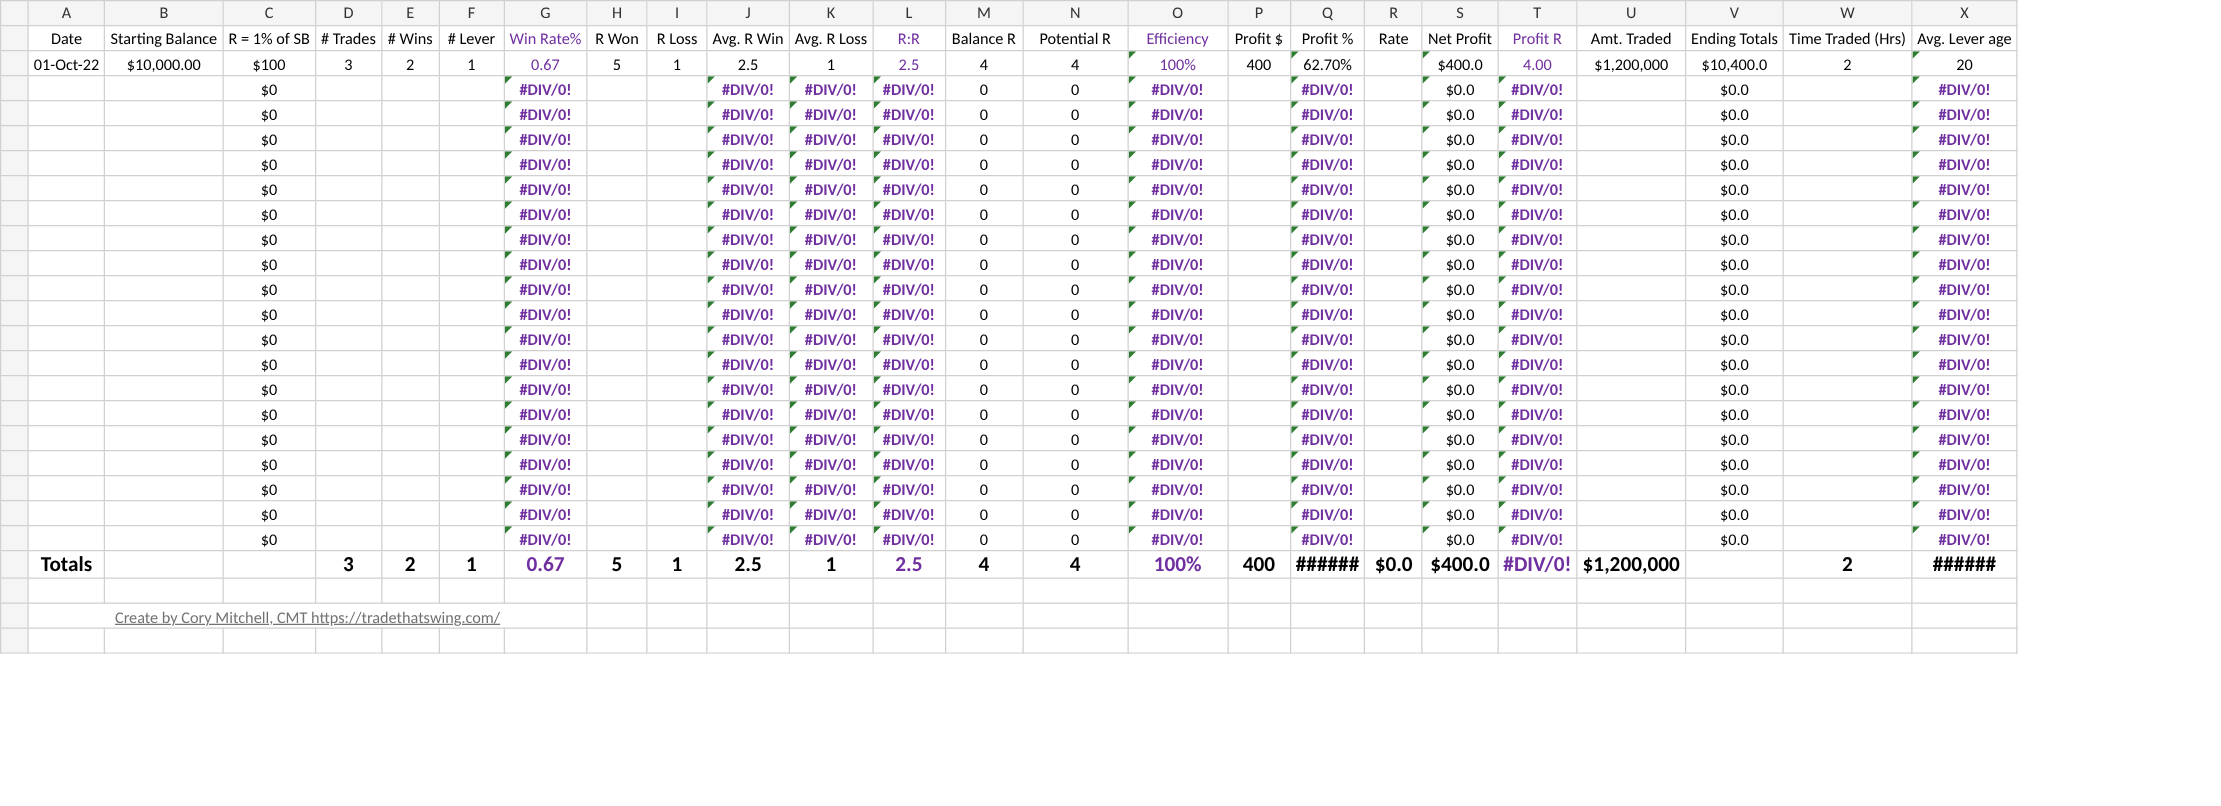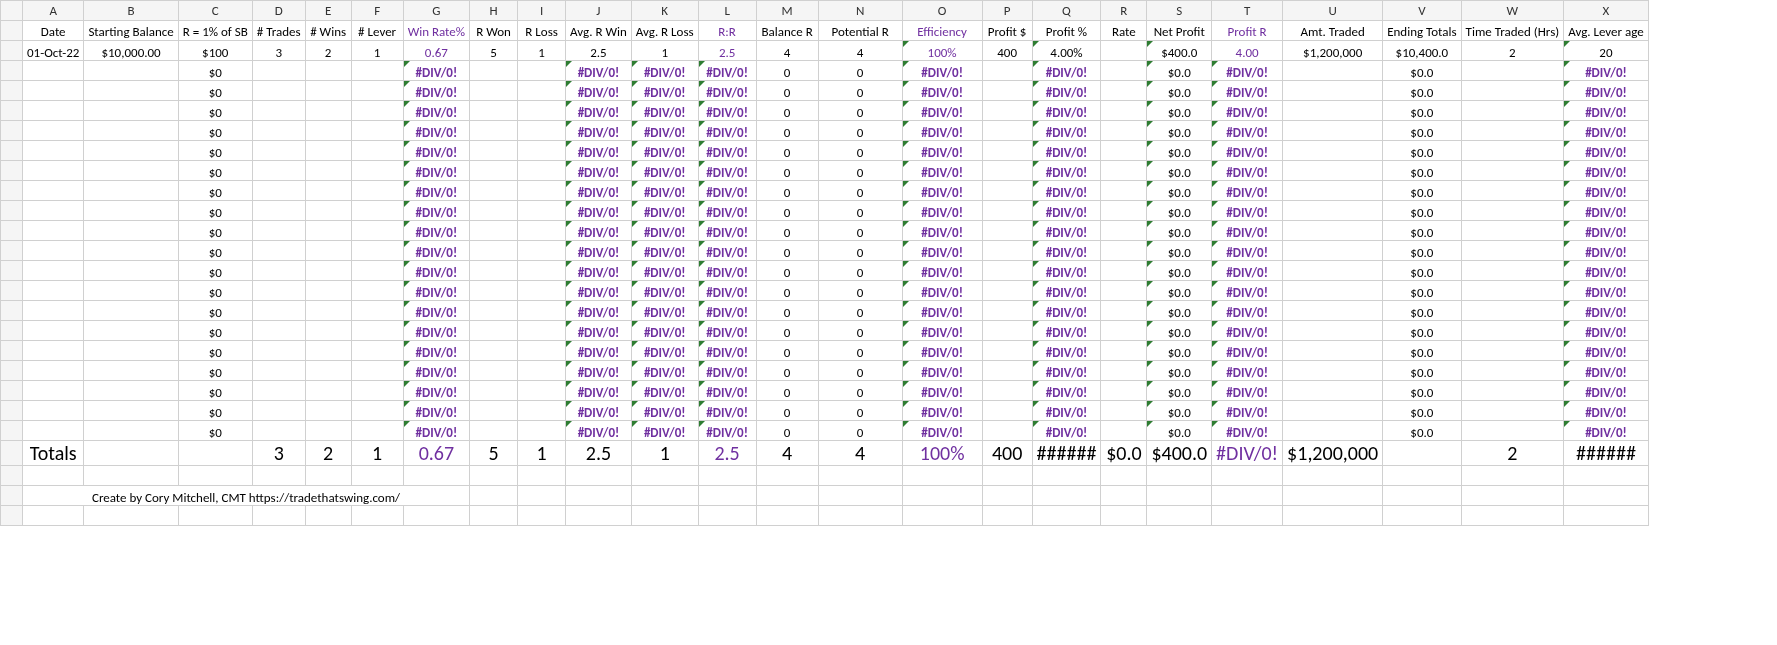--- a/index.html
+++ b/index.html
@@ -47,22 +47,22 @@
   .err::before, .warn::before {
     content: "";
     position: absolute;
     top: 0; left: 0;
     border-top: 6px solid #2e7d32;
     border-right: 6px solid transparent;
   }
   .warn { position: relative; }
   .left { text-align: left; }
   .right { text-align: right; }
-  .totals td { font-weight: normal; font-size: 20px; }
-  .link { color: #000000; font-size: 13px; }
+  .totals td { font-weight: bold; font-size: 17px; }
+  .link { color: #737373; text-decoration: underline; font-size: 13px; }
   .c-A{width:60px}.c-B{width:74px}.c-C{width:58px}.c-D{width:50px}.c-E{width:46px}.c-F{width:52px}
   .c-G{width:60px}.c-H{width:48px}.c-I{width:48px}.c-J{width:58px}.c-K{width:58px}.c-L{width:58px}
   .c-M{width:62px}.c-N{width:84px}.c-O{width:80px}.c-P{width:50px}.c-Q{width:58px}.c-R{width:46px}
   .c-S{width:58px}.c-T{width:62px}.c-U{width:84px}.c-V{width:78px}.c-W{width:58px}.c-X{width:58px}
 </style>
 </head>
 <body>
 
 <table class="sheet">
   <colgroup id="cg">
@@ -160,21 +160,21 @@
         <td class="purple">0.67</td>
         <td class="">5</td>
         <td class="">1</td>
         <td class="">2.5</td>
         <td class="">1</td>
         <td class="purple">2.5</td>
         <td class="">4</td>
         <td class="">4</td>
         <td class="warn purple">100%</td>
         <td class="">400</td>
-        <td class="warn">4.00%</td>
+        <td class="warn">62.70%</td>
         <td class=""></td>
         <td class="warn">$400.0</td>
         <td class="purple">4.00</td>
         <td class="right">$1,200,000</td>
         <td class="right">$10,400.0</td>
         <td class="">2</td>
         <td class="warn">20</td>
       </tr>
       <tr>
         <td class="rowhead"></td>

